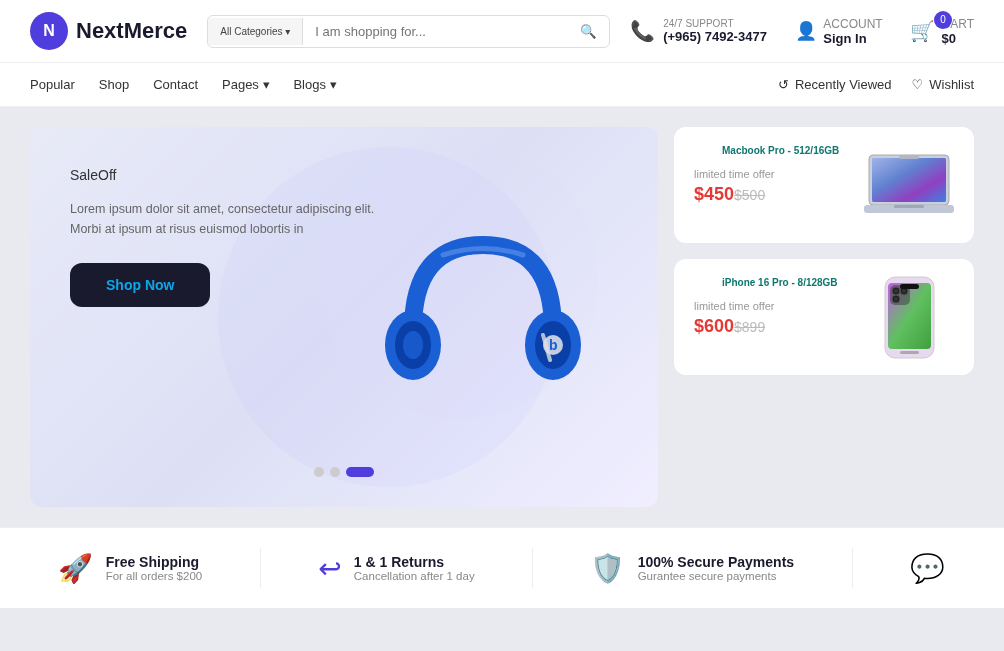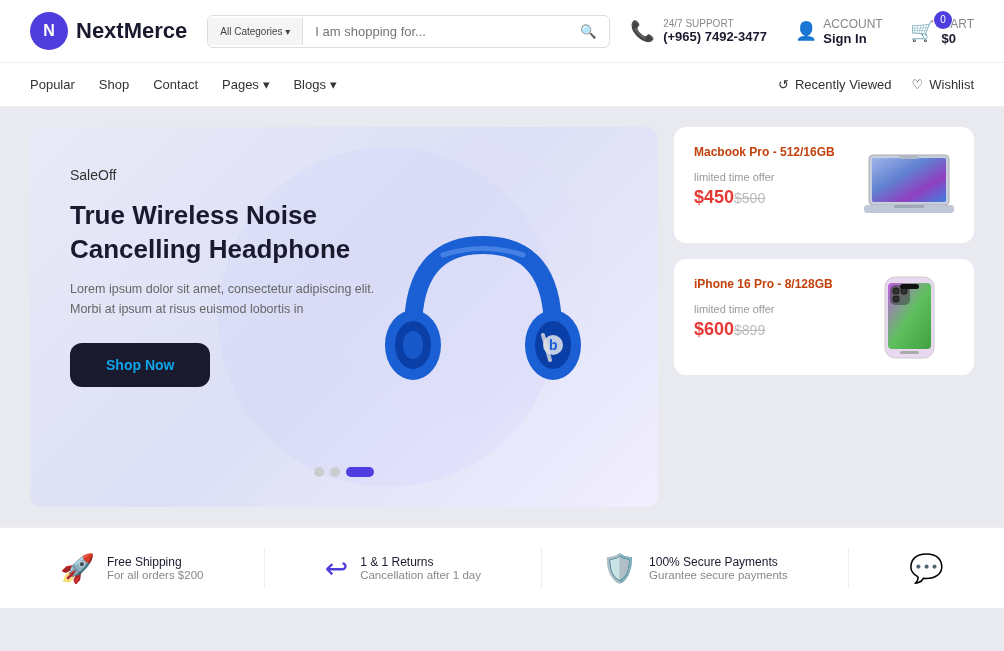--- a/index.html
+++ b/index.html
@@ -51,32 +51,32 @@
     
     .hero-dots { display: flex; gap: 6px; margin-top: 20px; position: relative; z-index: 2; align-self: center; }
     .hero-dot { width: 10px; height: 10px; border-radius: 50%; background: #ccc; }
     .hero-dot.active { background: #4f3edd; width: 28px; border-radius: 5px; }
 
     
     .product-cards { display: flex; flex-direction: column; gap: 16px; width: 300px; }
     .product-card { background: #fff; border-radius: 12px; padding: 18px 20px; display: flex; flex-direction: column; gap: 4px; }
     .product-card-inner { display: flex; justify-content: space-between; align-items: flex-start; }
     .product-info { flex: 1; }
-    .product-title { font-size: 12px; font-weight: 700; color: #c2410c; margin-bottom: 12px; }
+    .product-title { font-size: 10px; font-weight: 700; color: #0f766e; margin-bottom: 12px; margin-left: 28px; }
     .product-offer-label { font-size: 11px; color: #999; margin-bottom: 4px; }
     .product-prices { display: flex; align-items: center; }
     .price-current { font-size: 18px; font-weight: 700; color: #e53935; }
     .price-old { font-size: 14px; color: #bbb; text-decoration: line-through; }
     .product-image { width: 90px; height: 80px; display: flex; align-items: center; justify-content: center; flex-shrink: 0; }
 
     
     .features { background: #fff; padding: 20px 30px; display: flex; justify-content: space-around; align-items: center; border-top: 1px solid #eee; }
     .feature { display: flex; align-items: center; gap: 12px; }
     .feature-icon { font-size: 28px; color: #4f3edd; }
-    .feature-title { font-size: 12px; font-weight: 400; color: #1a1a2e; }
+    .feature-title { font-size: 14px; font-weight: 700; color: #1a1a2e; }
     .feature-sub { font-size: 11.5px; color: #888; }
     .feature-divider { width: 1px; height: 40px; background: #eee; }
   </style>
 </head>
 <body>
 
 <header class="header">
   <a class="logo" href="#">
     <div class="logo-icon">
       <span>N</span>
@@ -157,21 +157,20 @@
     <div style="position:absolute; right: 100px; top: 50%; transform: translateY(-50%); width: 340px; height: 340px; background: rgba(200,200,255,0.18); border-radius: 50%; z-index:1;"></div>
     <div style="position:absolute; right: 60px; top: 40%; transform: translateY(-50%); width: 280px; height: 280px; background: rgba(220,220,255,0.12); border-radius: 50%; z-index:1;"></div>
 
     <div class="hero-content">
       <div class="hero-sale">
         <div class="hero-sale-text">
           <span>Sale</span>
           <span>Off</span>
         </div>
       </div>
-      <h2 class="hero-title">True Wireless Noise Cancelling Headphone</h2>
       <p class="hero-desc">Lorem ipsum dolor sit amet, consectetur adipiscing elit. Morbi at ipsum at risus euismod lobortis in</p>
       <button class="shop-btn">Shop Now</button>
     </div>
 
     <div class="hero-image">
       <svg width="230" height="230" viewBox="0 0 230 230" xmlns="http://www.w3.org/2000/svg">
 
         <path d="M45 130 Q45 45 115 45 Q185 45 185 130" stroke="#1a5fd4" stroke-width="18" fill="none" stroke-linecap="round"></path>
 
         <ellipse cx="45" cy="145" rx="28" ry="35" fill="#1a5fd4"></ellipse>

